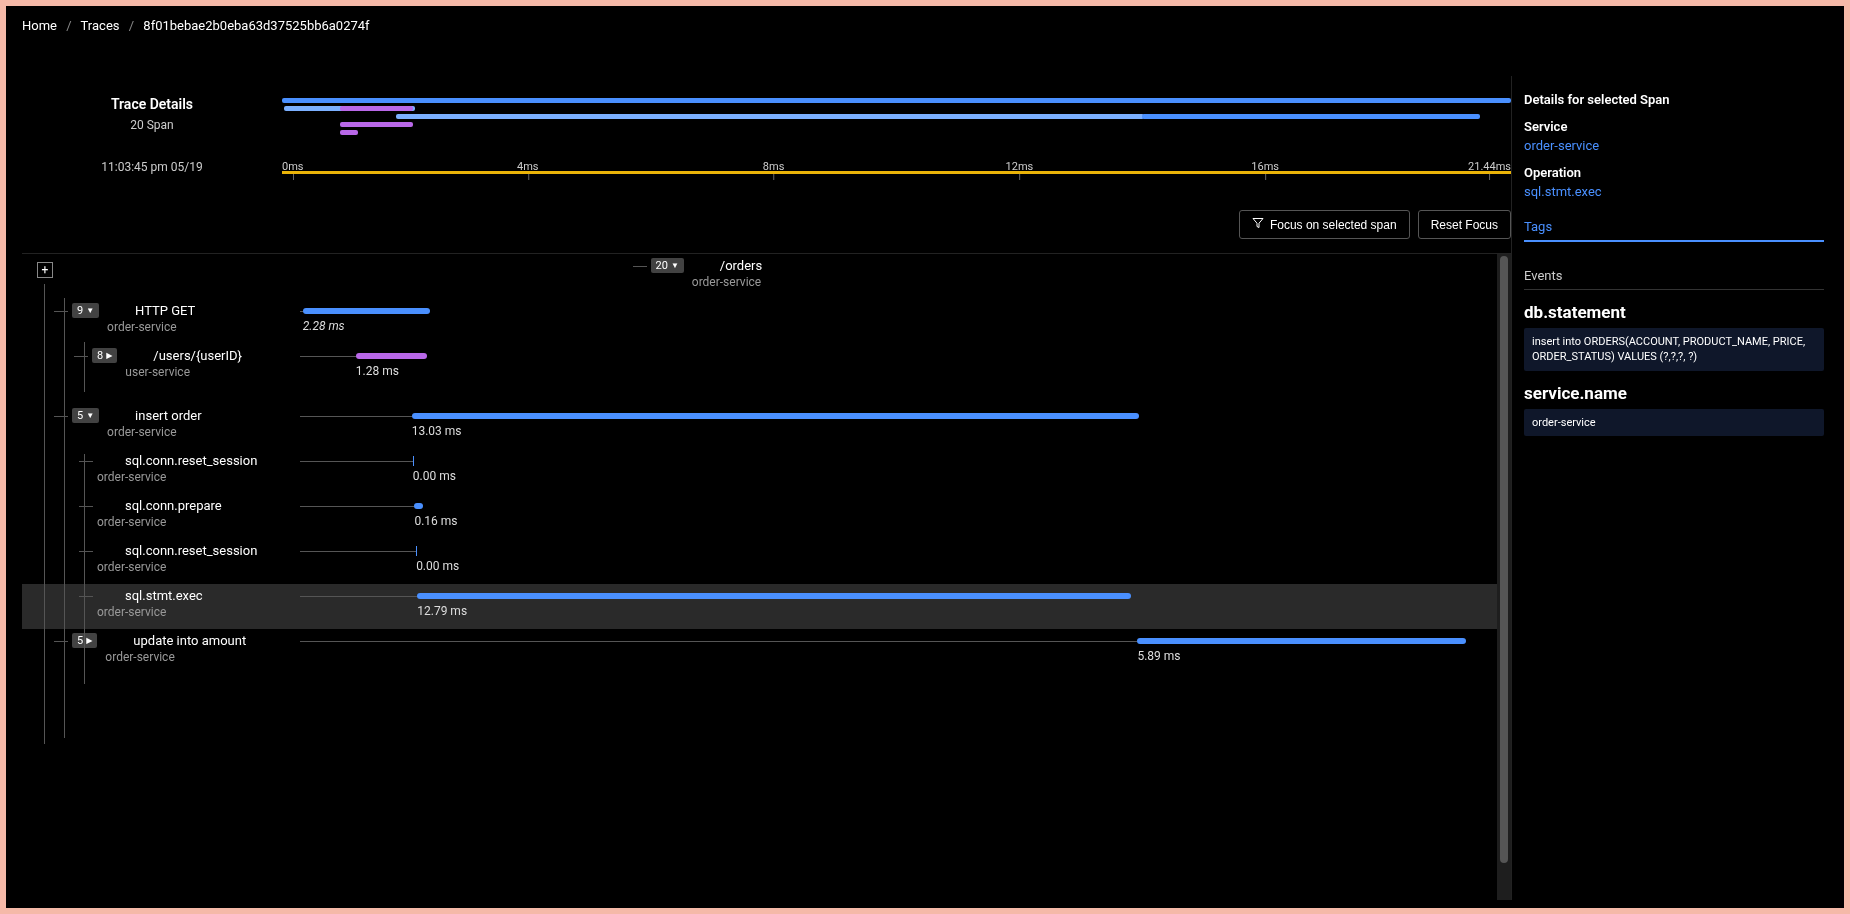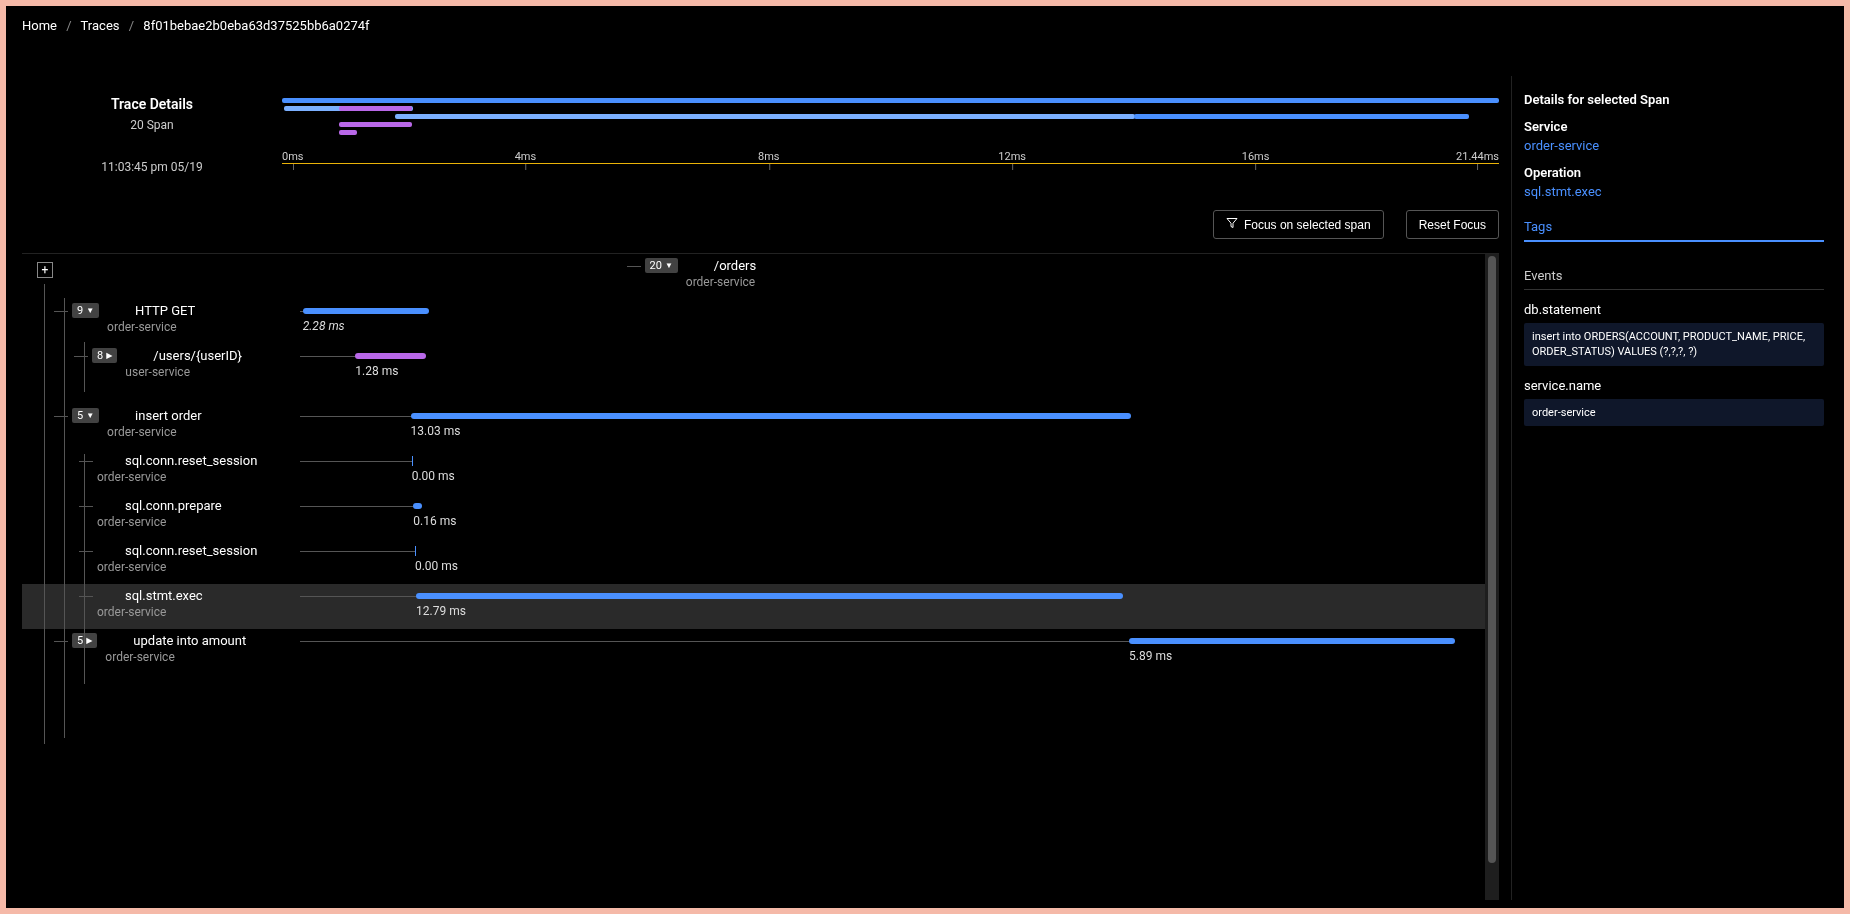--- a/index.html
+++ b/index.html
@@ -31,21 +31,20 @@
   top: 70px;
   bottom: 8px;
   left: 16px;
   right: 8px;
 }
 .trace-area { flex: 1; display: flex; flex-direction: column; position: relative; }
 .details-pane {
   width: 325px;
   padding: 0 12px;
   border-left: 1px solid #222;
-  margin-left: 12px;
 }
 
 
 .header-row { display: flex; }
 .header-left {
   width: 260px;
   text-align: center;
   padding-top: 20px;
 }
 .header-left h3 { font-size: 14px; font-weight: 600; margin-bottom: 6px; }
@@ -57,22 +56,22 @@
   position: relative;
   height: 120px;
   padding-top: 22px;
 }
 .minimap-bars { position: relative; height: 60px; }
 .minimap-bar { position: absolute; height: 5px; border-radius: 2px; }
 
 .timeline-axis {
   position: relative;
   height: 22px;
-  border-top: 1px solid #eab308;
-  margin-top: 5px;
+  border-top: 3px solid #eab308;
+  margin-top: 13px;
 }
 .tick {
   position: absolute;
   top: -14px;
   font-size: 11px;
   color: #ccc;
   transform: translateX(-50%);
 }
 .tick::after {
   content: '';
@@ -83,21 +82,21 @@
   height: 6px;
   background: #666;
 }
 .tick:first-child { transform: translateX(0); }
 .tick.last { transform: translateX(-100%); }
 
 
 .btn-row {
   display: flex;
   justify-content: flex-end;
-  gap: 22px;
+  gap: 8px;
   padding: 14px 0;
 }
 .btn {
   border: 1px solid #555;
   background: #000;
   color: #fff;
   padding: 6px 12px;
   border-radius: 3px;
   font-size: 12px;
   cursor: pointer;
@@ -206,21 +205,21 @@
 }
 
 
 .details-pane h4 { font-size: 13px; font-weight: 600; margin-bottom: 10px; margin-top: 16px; }
 .details-pane .field-label { font-size: 13px; font-weight: 600; margin-top: 12px; }
 .details-pane .link-val { color: #4a90ff; font-size: 13px; margin-top: 4px; }
 .tabs { display: flex; gap: 20px; margin-top: 14px; border-bottom: 1px solid #333; flex-direction: column; }
 .tab { padding: 6px 0; font-size: 13px; cursor: pointer; color: #ccc; }
 .tab.active { color: #4a90ff; border-bottom: 2px solid #4a90ff; }
 .tag-block { margin-top: 12px; }
-.tag-key { font-size: 13px; font-weight: 400; }
+.tag-key { font-size: 17px; font-weight: 700; }
 .tag-val {
   background: #0f172a;
   padding: 6px 8px;
   font-size: 11px;
   margin-top: 6px;
   border-radius: 2px;
   word-break: break-word;
   line-height: 1.4;
 }
 

